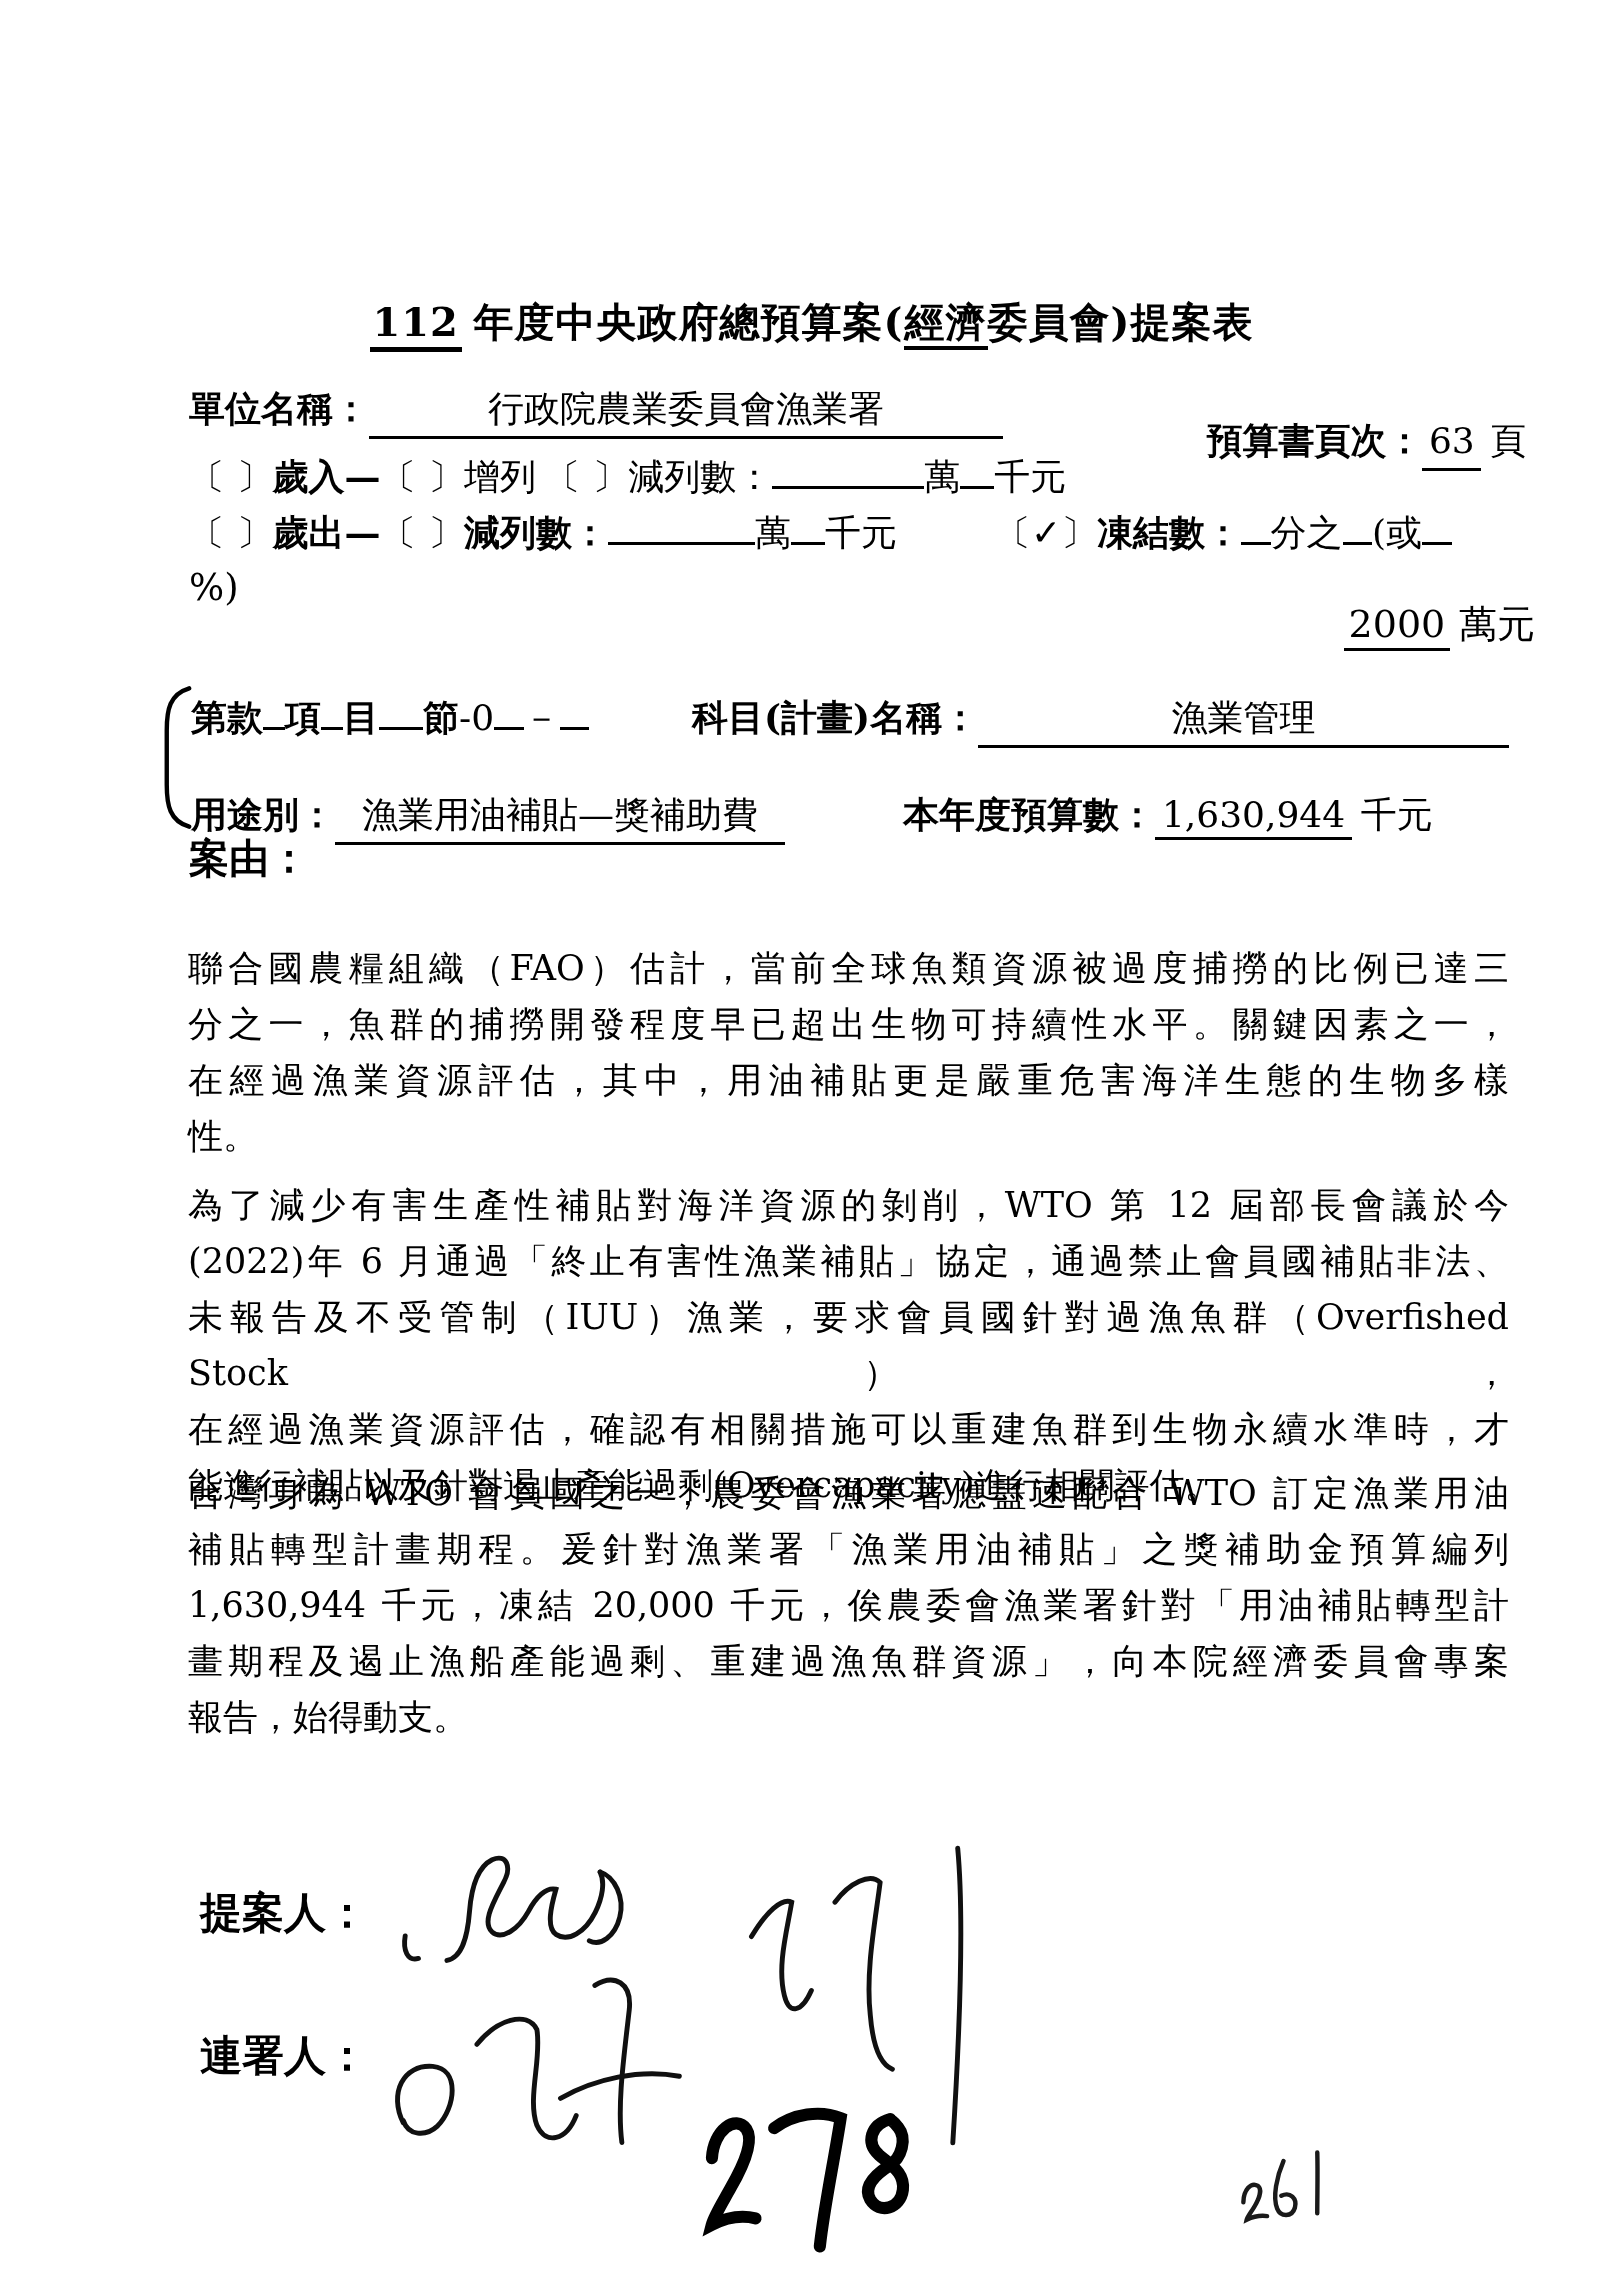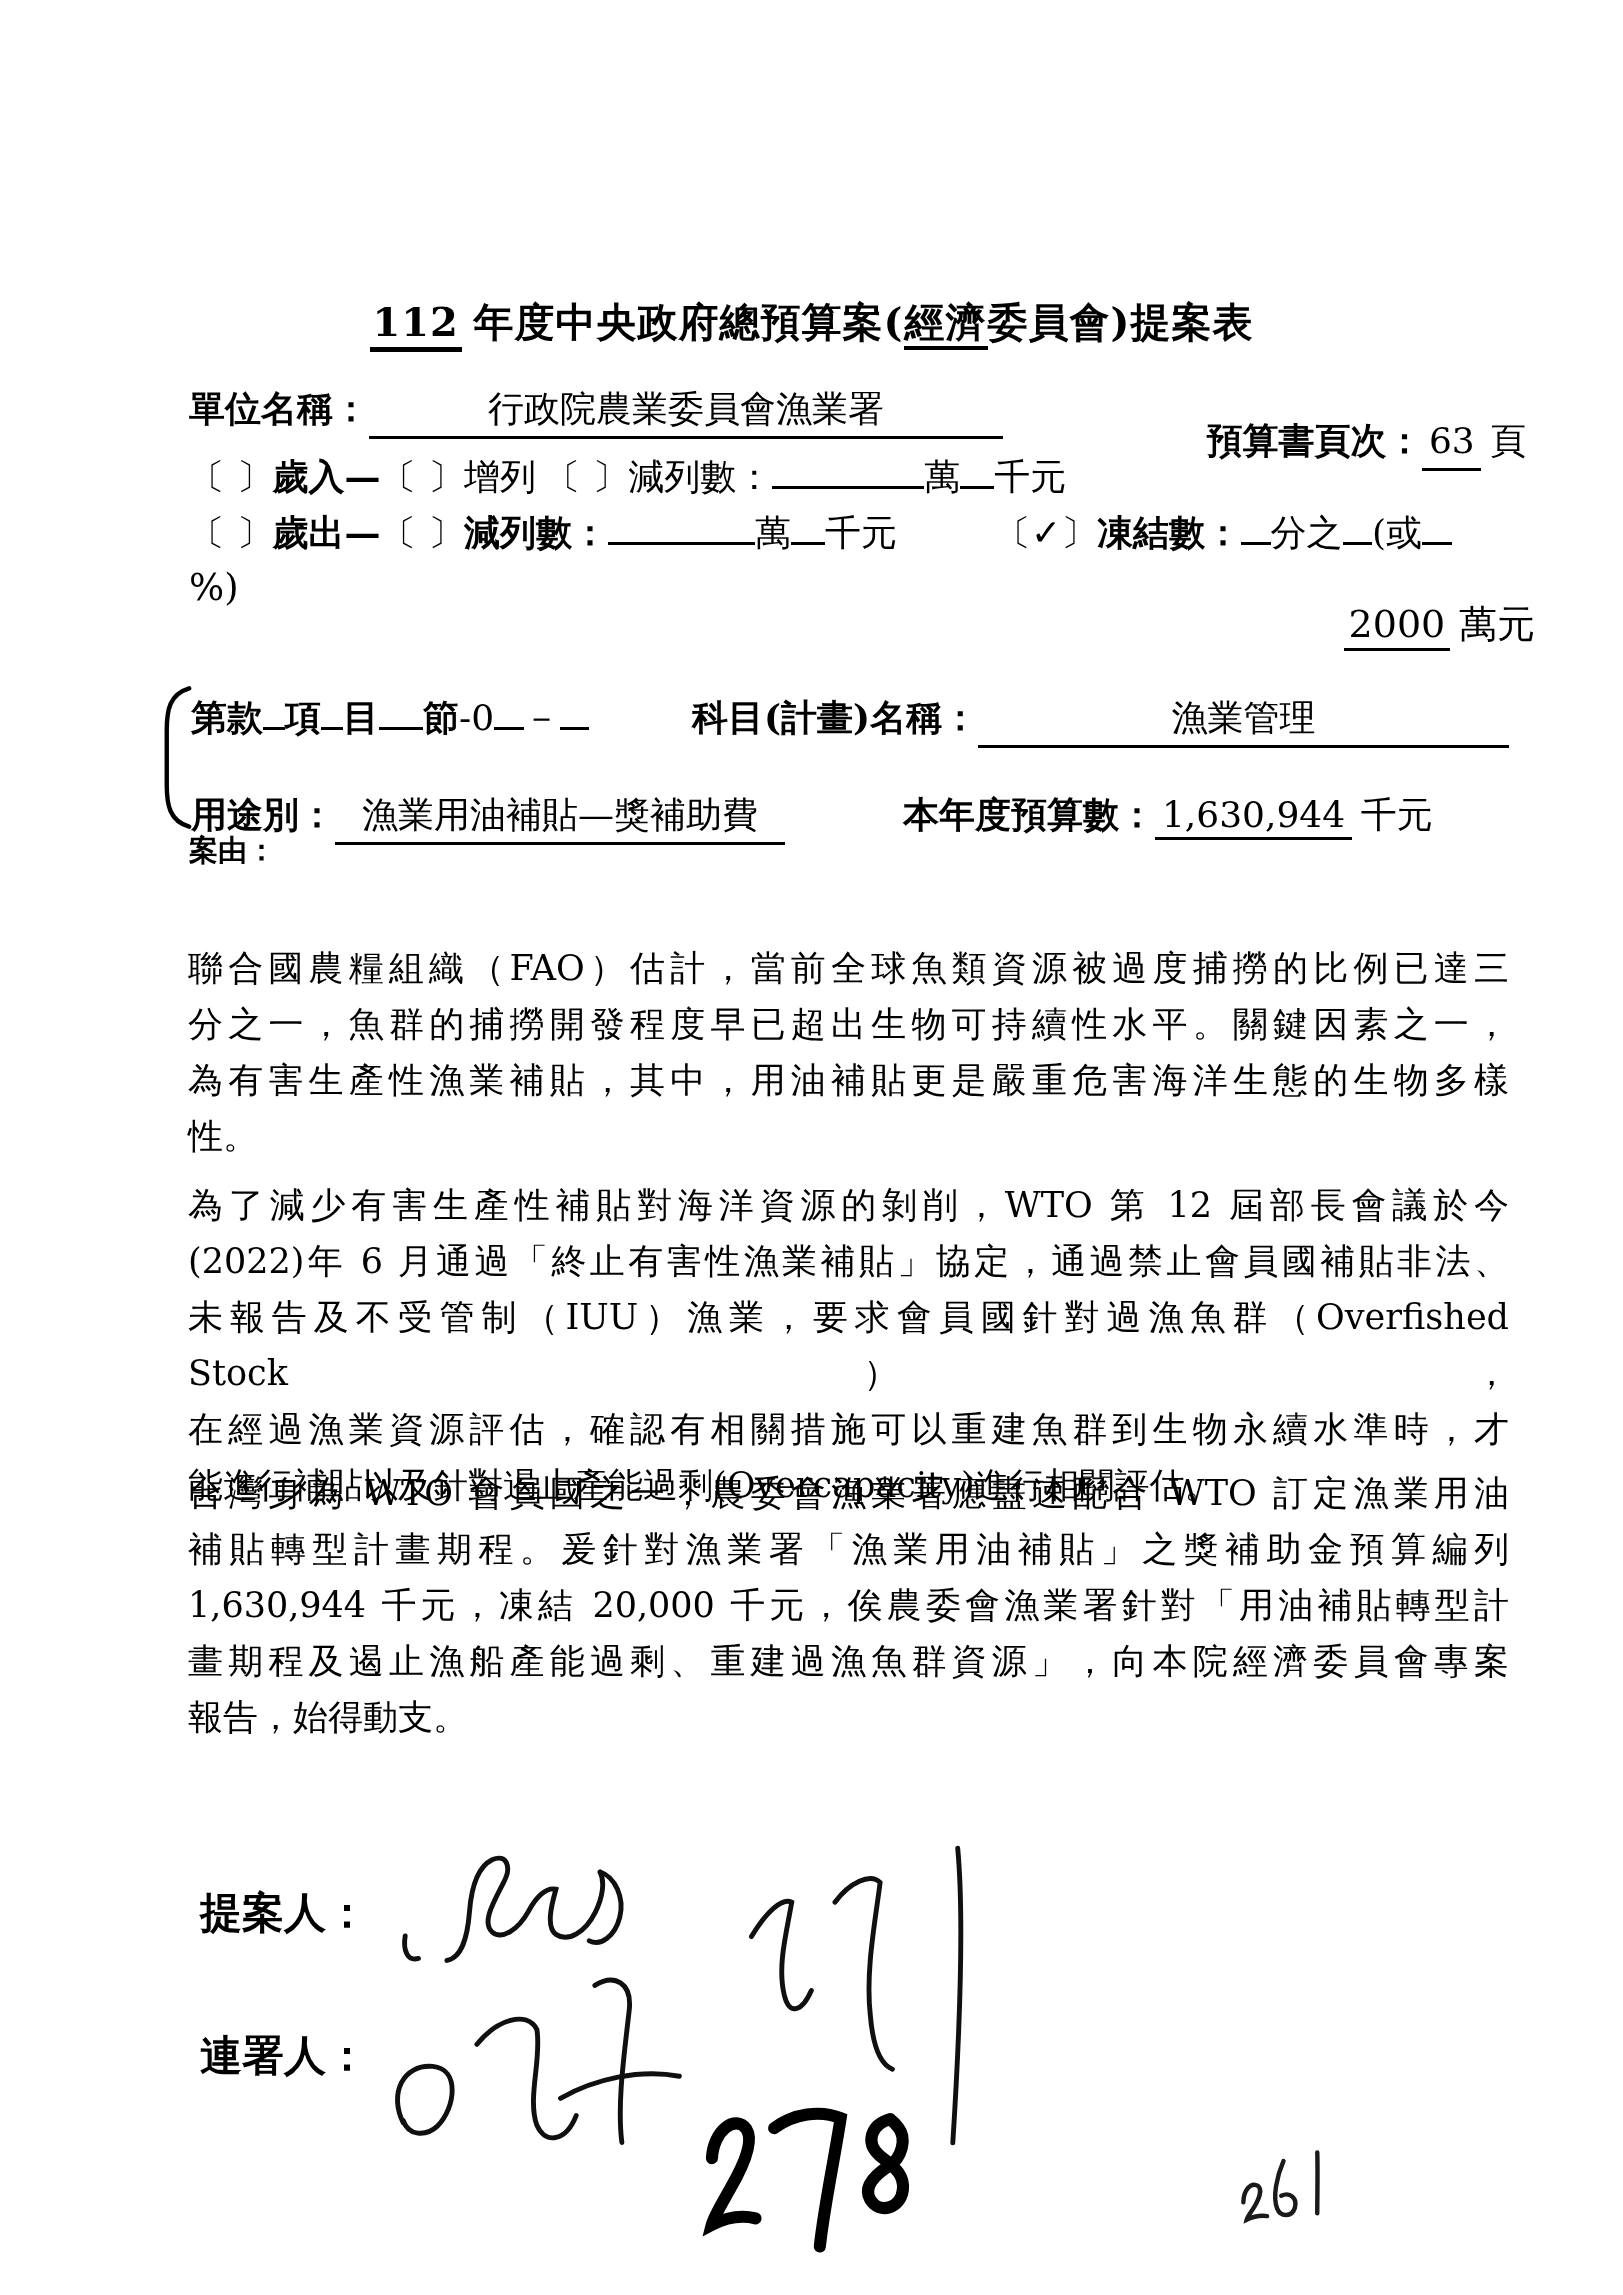--- a/index.html
+++ b/index.html
@@ -32,21 +32,21 @@
   .itemblock{position:absolute;top:684px;left:157px;width:1366px;height:147px;font-size:36px;}
   .bracket{position:absolute;left:0;top:0;}
   .iline1{position:absolute;left:34px;top:8.8px;white-space:nowrap;}
   .iline2{position:absolute;left:34px;top:78px;white-space:nowrap;}
   .ulsubject{width:521px;}
   .ulusage{padding:0 27px 2px 27px;}
   .ulbudget{padding:0 6.9px 2px 6.9px;margin-top:32px;}
   .gap240{display:inline-block;width:118px;}
   .gap210{display:inline-block;width:103px;}
   
-  .cause{position:absolute;top:831px;left:189px;font-size:29px;font-weight:bold;}
+  .cause{position:absolute;top:831px;left:189px;font-size:40px;font-weight:bold;}
   .para{position:absolute;left:188px;width:1321px;font-size:35px;line-height:56px;}
   .p1{top:940px;} .p2{top:1177px;} .p3{top:1465px;}
   .pline{width:100%;}
   .just{text-align:justify;text-align-last:justify;}
   
   .signlabel{position:absolute;left:200px;font-size:42px;font-weight:bold;}
   .proposer{top:1885px;} .cosigner{top:2028px;}
   .sig{position:absolute;}
   .sigA{left:388px;top:1813px;} .sigB{left:722px;top:1838px;} .sigC{left:364px;top:1946px;}
   .hw278{position:absolute;left:688px;top:2084px;transform:rotate(-2deg);}
@@ -93,21 +93,21 @@
     <div class="iline2">
       <span class="b">用途別：</span><span class="ul ulusage">漁業用油補貼—獎補助費</span><span class="gap240"></span><span class="b">本年度預算數：</span><span class="ul ulbudget">1,630,944</span><span class="m18">千元</span>
     </div>
   </div>
 
   <div class="cause">案由：</div>
 
   <div class="para p1">
     <div class="pline just">聯合國農糧組織（FAO）估計，當前全球魚類資源被過度捕撈的比例已達三</div>
     <div class="pline just">分之一，魚群的捕撈開發程度早已超出生物可持續性水平。關鍵因素之一，</div>
-    <div class="pline just">為有害生產性漁業補貼，其中，用油補貼更是嚴重危害海洋生態的生物多樣</div>
+    <div class="pline just">在經過漁業資源評估，其中，用油補貼更是嚴重危害海洋生態的生物多樣</div>
     <div class="pline">性。</div>
   </div>
 
   <div class="para p2">
     <div class="pline just">為了減少有害生產性補貼對海洋資源的剝削，WTO 第 12 屆部長會議於今</div>
     <div class="pline just">(2022)年 6 月通過「終止有害性漁業補貼」協定，通過禁止會員國補貼非法、</div>
     <div class="pline just">未報告及不受管制（IUU）漁業，要求會員國針對過漁魚群（Overfished Stock），</div>
     <div class="pline just">在經過漁業資源評估，確認有相關措施可以重建魚群到生物永續水準時，才</div>
     <div class="pline">能進行補貼以及針對遏止產能過剩(Overcapacity)進行相關評估。</div>
   </div>

